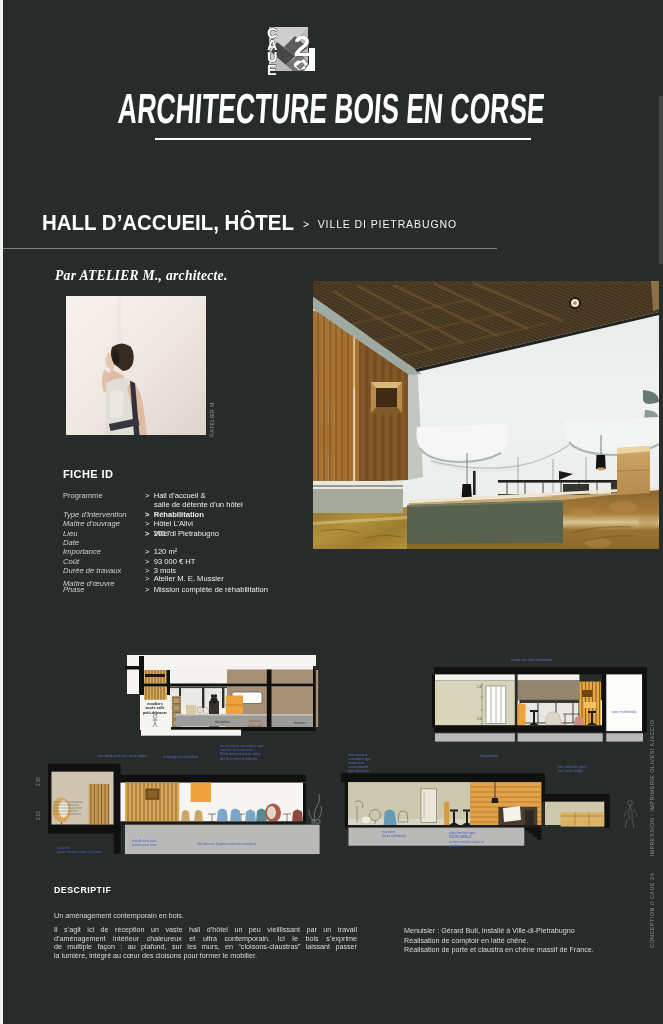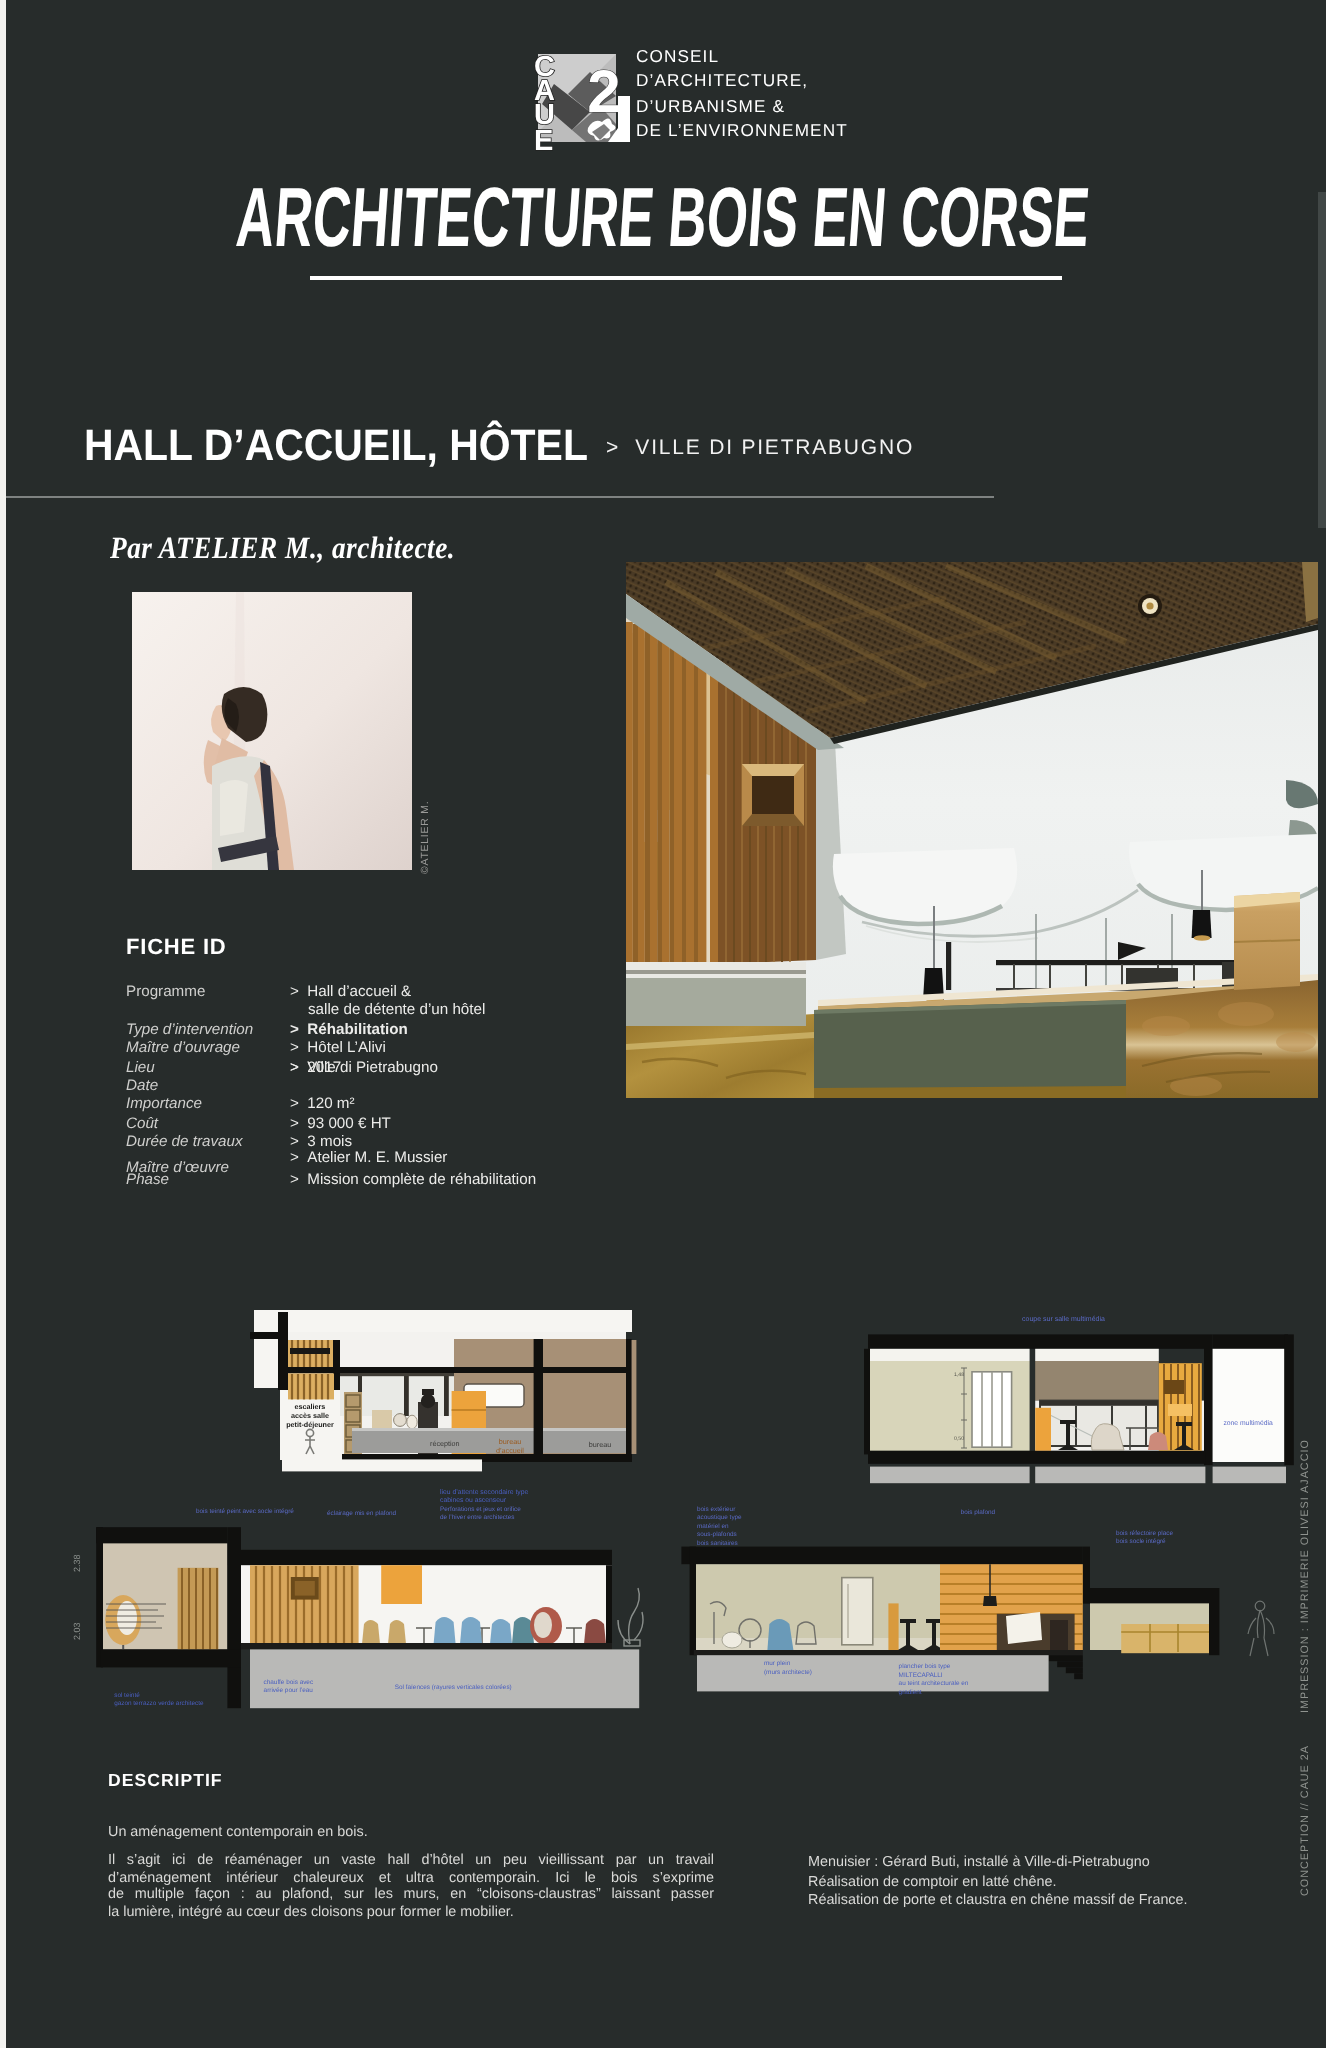--- a/index.html
+++ b/index.html
@@ -26,23 +26,20 @@
       <text x="2" y="28" font-size="14.5" font-weight="bold" fill="#ffffff" stroke="#222222" stroke-width="0.8" paint-order="stroke" font-family="Liberation Sans, sans-serif">A</text>
       <text x="2" y="40" font-size="14.5" font-weight="bold" fill="#ffffff" stroke="#222222" stroke-width="0.8" paint-order="stroke" font-family="Liberation Sans, sans-serif">U</text>
       <text x="2" y="53" font-size="14.5" font-weight="bold" fill="#ffffff" stroke="#222222" stroke-width="0.8" paint-order="stroke" font-family="Liberation Sans, sans-serif">E</text>
       <text x="37" y="34" font-size="30" font-weight="bold" fill="#ffffff" stroke="#3a3a3a" stroke-width="0.6" paint-order="stroke" text-anchor="middle" font-family="Liberation Sans, sans-serif">2</text>
       <path d="M44,26 L50,26 L50,49 L39,49 L44,42 Z" fill="#ffffff"></path>
       <path d="M29,42 q3,-5 7,-3 q4,-4 5,1 q4,2 -1,4 q1,4 -3,3 q-4,3 -5,-1 q-4,-1 -3,-4 Z" fill="#ffffff"></path>
       <path d="M31,44 l6,-4 3,3 -5,5 Z" fill="#7d7d7d"></path>
     </svg>
   </div>
 
-  <div class="abs" style="left:318px;top:21.5px;color:#ffffff;font-size:8.6px;line-height:12.5px;letter-spacing:0.55px;">
-    CONSEIL<br>D’ARCHITECTURE,<br>D’URBANISME &amp;<br>DE L’ENVIRONNEMENT
-  </div>
 
   <div class="abs" style="left:120px;top:84.5px;width:425px;color:#ffffff;white-space:nowrap;
        font-size:42px;font-weight:bold;letter-spacing:0;transform:skewX(-4deg) scaleX(0.63);transform-origin:0 0;">ARCHITECTURE BOIS EN CORSE</div>
 
   <div class="abs" style="left:155px;top:138px;width:376px;height:2.4px;background:#ffffff;"></div>
 
   <div class="abs" style="left:42px;top:210px;color:#ffffff;font-size:22px;font-weight:bold;letter-spacing:0;transform:scaleX(0.93);transform-origin:0 50%;white-space:nowrap;">HALL D’ACCUEIL, HÔTEL</div>
 
   <div class="abs" style="left:303px;top:217.5px;color:#f2f2f2;font-size:10.5px;letter-spacing:0.9px;white-space:nowrap;">&gt;&nbsp; VILLE DI PIETRABUGNO</div>
 
@@ -767,21 +764,21 @@
       <path d="M292,69 l-2,9 M297,69 l2,9"></path>
     </g>
   </svg>
   </div>
 
   <div class="abs" style="left:54px;top:885px;color:#ffffff;font-size:8.8px;font-weight:bold;letter-spacing:0.5px;">DESCRIPTIF</div>
 
   <div class="abs" style="left:54px;top:910.5px;color:#d9d9d7;font-size:7.2px;">Un aménagement contemporain en bois.</div>
 
   <div class="abs" style="left:54px;top:926px;width:303px;color:#d9d9d7;font-size:7.2px;line-height:8.7px;">
-    <div style="text-align:justify;text-align-last:justify;">Il s’agit ici de réaménager un vaste hall d’hôtel un peu vieillissant par un travail</div>
+    <div style="text-align:justify;text-align-last:justify;">Il s’agit ici de réception un vaste hall d’hôtel un peu vieillissant par un travail</div>
     <div style="text-align:justify;text-align-last:justify;">d’aménagement intérieur chaleureux et ultra contemporain. Ici le bois s’exprime</div>
     <div style="text-align:justify;text-align-last:justify;">de multiple façon : au plafond, sur les murs, en “cloisons-claustras” laissant passer</div>
     <div>la lumière, intégré au cœur des cloisons pour former le mobilier.</div>
   </div>
 
   <div class="abs" style="left:404px;top:926px;width:230px;color:#d9d9d7;font-size:7.2px;line-height:9.5px;white-space:nowrap;">
     Menuisier : Gérard Buti, installé à Ville-di-Pietrabugno<br>
     Réalisation de comptoir en latté chêne.<br>
     Réalisation de porte et claustra en chêne massif de France.
   </div>

